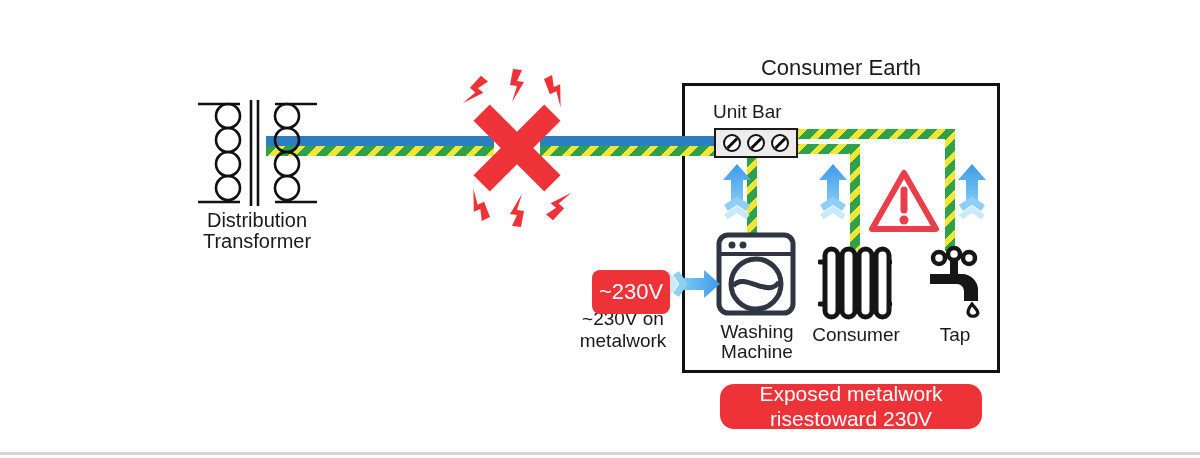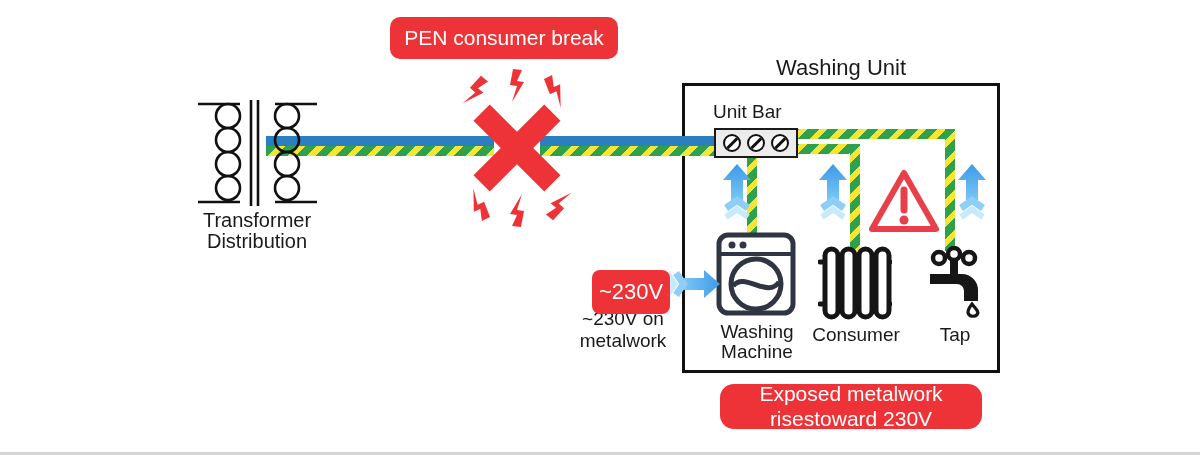--- a/index.html
+++ b/index.html
@@ -84,55 +84,52 @@
         <path d="M63,2 V108"></path>
       <circle cx="92" cy="18" r="12"></circle>
         <circle cx="92" cy="42" r="12"></circle>
       <circle cx="92" cy="66" r="12"></circle>
         <circle cx="92" cy="90" r="12"></circle>
       <path d="M80,6 H122"></path>
         <path d="M80,104 H122"></path>
     </g>
   </svg>
   <div class="abs label fs20 center" style="left:257px;top:210px">
+    <div>Distribution</div>
     <div>Transformer</div>
-    <div>Distribution</div>
   </div>
 
   <div class="abs cable" style="left:266px;top:136px;width:228px">
     <div class="blue"></div>
     <div class="gy" style="height:10px"></div>
   </div>
   <div class="abs cable" style="left:540px;top:136px;width:178px">
     <div class="blue"></div>
     <div class="gy" style="height:10px"></div>
   </div>
 
-  <div class="abs badge fs21" style="left:390px;top:17px;width:228px;height:42px;border-radius:10px">
-    <span>PEN consumer break</span>
-  </div>
 
   <svg class="abs" style="left:452px;top:63px;z-index:6" width="130" height="172" viewBox="0 0 130 172">
     <g id="boltsTop">
       <use href="#bolt" transform="translate(14,12) rotate(32 9 16)"></use>
       <use href="#bolt" transform="translate(55,6)"></use>
       <use href="#bolt" transform="translate(94,12) rotate(-32 9 16)"></use>
     </g>
     <use href="#boltsTop" transform="rotate(180 65 85)"></use>
     <g>
       <g transform="rotate(45 65 85)">
           <rect x="15" y="73.5" width="100" height="23" fill="#ee3338"></rect>
         </g>
       <g transform="rotate(-45 65 85)">
           <rect x="15" y="73.5" width="100" height="23" fill="#ee3338"></rect>
         </g>
     </g>
   </svg>
 
-  <div class="abs label fs22 center" style="left:841px;top:55px">Washing Unit</div>
+  <div class="abs label fs22 center" style="left:841px;top:55px">Consumer Earth</div>
   <div class="abs cu-box" style="left:682px;top:83px;width:312px;height:284px"></div>
 
   <div class="abs wire gy" style="left:747px;top:156px;width:10px;height:78px"></div>
   <div class="abs wire gy" style="left:788px;top:144px;width:72px;height:10px"></div>
   <div class="abs wire gy" style="left:850px;top:144px;width:10px;height:107px"></div>
   <div class="abs wire gy" style="left:788px;top:129px;width:167px;height:10px"></div>
   <div class="abs wire gy" style="left:945px;top:129px;width:10px;height:122px"></div>
 
   <div class="abs label fs19" style="left:713px;top:101px">Unit Bar</div>
   <div class="abs ebar" style="left:714px;top:128px;width:72px;height:26px">

